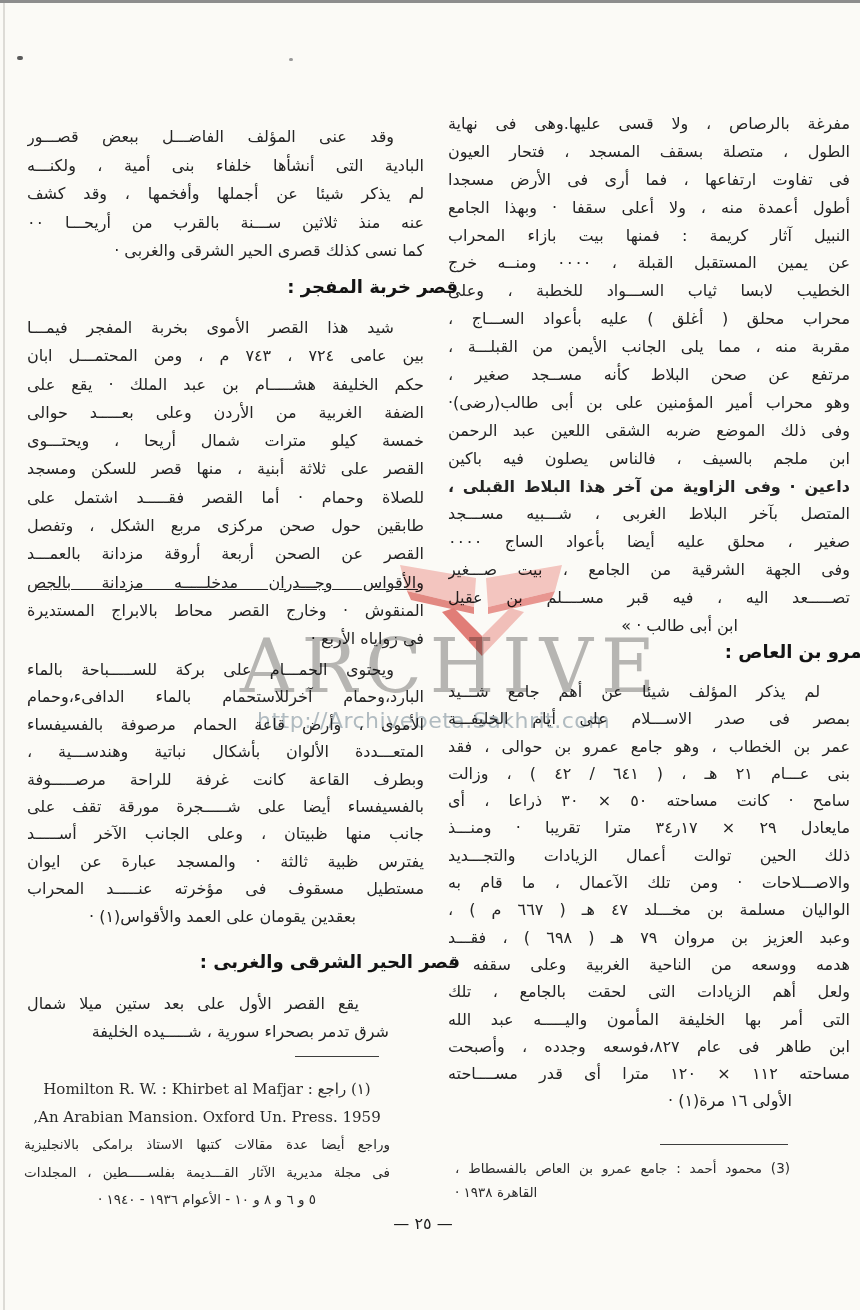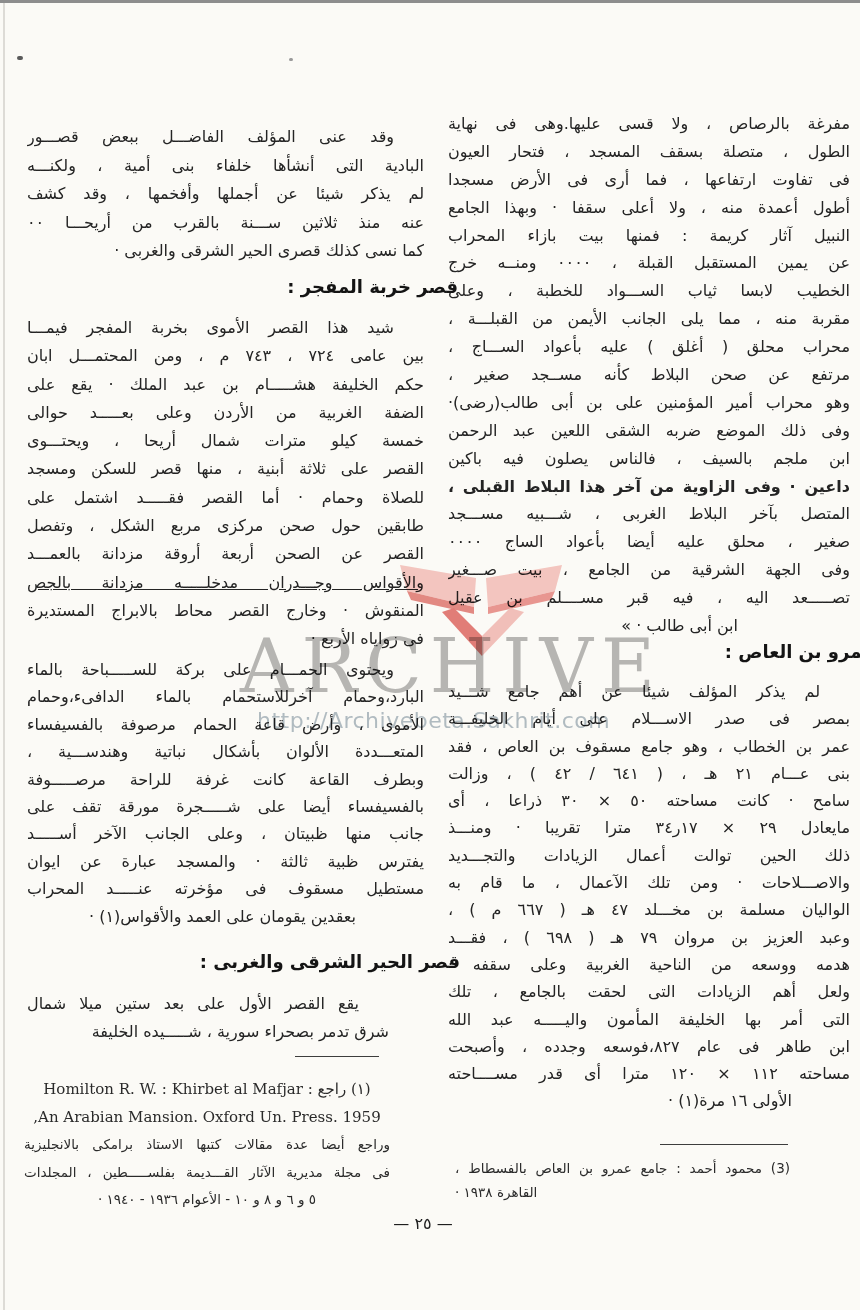--- a/index.html
+++ b/index.html
@@ -72,40 +72,40 @@
   <div class="artifact speck2"></div>
 
   <div class="block para r-para1" style="left:448px; top:110px; width:402px; --lh:27.9px;">
       <div class="tline firstline" style="height: 27.9px; line-height: 27.9px;">مفرغة بالرصاص ، ولا قسى عليها.وهى فى نهاية</div>
       <div class="tline" style="height: 27.9px; line-height: 27.9px;">الطول ، متصلة بسقف المسجد ، فتحار العيون</div>
       <div class="tline" style="height: 27.9px; line-height: 27.9px;">فى تفاوت ارتفاعها ، فما أرى فى الأرض مسجدا</div>
       <div class="tline" style="height: 27.9px; line-height: 27.9px;">أطول أعمدة منه ، ولا أعلى سقفا · وبهذا الجامع</div>
       <div class="tline" style="height: 27.9px; line-height: 27.9px;">النبيل آثار كريمة : فمنها بيت بازاء المحراب</div>
       <div class="tline" style="height: 27.9px; line-height: 27.9px;">عن يمين المستقبل القبلة ، ٠٠٠٠ ومنــه خرج</div>
       <div class="tline" style="height: 27.9px; line-height: 27.9px;">الخطيب لابسا ثياب الســـواد للخطبة ، وعلى</div>
+      <div class="tline" style="height: 27.9px; line-height: 27.9px;">محراب محلق ( أغلق ) عليه بأعواد الســـاج ،</div>
       <div class="tline" style="height: 27.9px; line-height: 27.9px;">مقربة منه ، مما يلى الجانب الأيمن من القبلـــة ،</div>
-      <div class="tline" style="height: 27.9px; line-height: 27.9px;">محراب محلق ( أغلق ) عليه بأعواد الســـاج ،</div>
       <div class="tline" style="height: 27.9px; line-height: 27.9px;">مرتفع عن صحن البلاط كأنه مســجد صغير ،</div>
       <div class="tline" style="height: 27.9px; line-height: 27.9px;">وهو محراب أمير المؤمنين على بن أبى طالب(رضى)·</div>
       <div class="tline" style="height: 27.9px; line-height: 27.9px;">وفى ذلك الموضع ضربه الشقى اللعين عبد الرحمن</div>
       <div class="tline" style="height: 27.9px; line-height: 27.9px;">ابن ملجم بالسيف ، فالناس يصلون فيه باكين</div>
       <div class="tline" style="height: 27.9px; line-height: 27.9px; font-weight: bold;">داعين · وفى الزاوية من آخر هذا البلاط القبلى ،</div>
       <div class="tline" style="height: 27.9px; line-height: 27.9px;">المتصل بآخر البلاط الغربى ، شـــبيه مســـجد</div>
       <div class="tline" style="height: 27.9px; line-height: 27.9px;">صغير ، محلق عليه أيضا بأعواد الساج ٠٠٠٠</div>
       <div class="tline" style="height: 27.9px; line-height: 27.9px;">وفى الجهة الشرقية من الجامع ، بيت صـــغير</div>
       <div class="tline" style="height: 27.9px; line-height: 27.9px;">تصـــــعد اليه ، فيه قبر مســــلم بن عقيل</div>
       <div class="tline lastline" style="height: 27.9px; line-height: 27.9px;">ابن أبى طالب · »</div>
     </div>
 
   <div class="heading" style="left:448px; top:641px; width:402px; padding-left:74px;">جامع عمرو بن العاص :</div>
 
   <div class="block para r-para2 indent-first" style="left:448px; top:678px; width:402px; --lh:27.3px;">
       <div class="tline firstline" style="height: 27.3px; line-height: 27.3px;">لم يذكر المؤلف شيئا عن أهم جامع شـــيد</div>
       <div class="tline" style="height: 27.3px; line-height: 27.3px;">بمصر فى صدر الاســـلام على أيام الخليفـــة</div>
-      <div class="tline" style="height: 27.3px; line-height: 27.3px;">عمر بن الخطاب ، وهو جامع مسقوف بن العاص ، فقد</div>
+      <div class="tline" style="height: 27.3px; line-height: 27.3px;">عمر بن الخطاب ، وهو جامع عمرو بن حوالى ، فقد</div>
       <div class="tline" style="height: 27.3px; line-height: 27.3px;">بنى عـــام ٢١ هـ ، ( ٦٤١ / ٤٢ ) ، وزالت</div>
       <div class="tline" style="height: 27.3px; line-height: 27.3px;">سامح · كانت مساحته ٥٠ × ٣٠ ذراعا ، أى</div>
       <div class="tline" style="height: 27.3px; line-height: 27.3px;">مايعادل ٢٩ × ١٧ر٣٤ مترا تقريبا · ومنـــذ</div>
       <div class="tline" style="height: 27.3px; line-height: 27.3px;">ذلك الحين توالت أعمال الزيادات والتجـــديد</div>
       <div class="tline" style="height: 27.3px; line-height: 27.3px;">والاصـــلاحات · ومن تلك الآعمال ، ما قام به</div>
       <div class="tline" style="height: 27.3px; line-height: 27.3px;">الواليان مسلمة بن مخـــلد ٤٧ هـ ( ٦٦٧ م ) ،</div>
       <div class="tline" style="height: 27.3px; line-height: 27.3px;">وعبد العزيز بن مروان ٧٩ هـ ( ٦٩٨ ) ، فقـــد</div>
       <div class="tline" style="height: 27.3px; line-height: 27.3px;">هدمه ووسعه من الناحية الغربية وعلى سقفه ·</div>
       <div class="tline" style="height: 27.3px; line-height: 27.3px;">ولعل أهم الزيادات التى لحقت بالجامع ، تلك</div>
       <div class="tline" style="height: 27.3px; line-height: 27.3px;">التى أمر بها الخليفة المأمون واليـــــه عبد الله</div>

